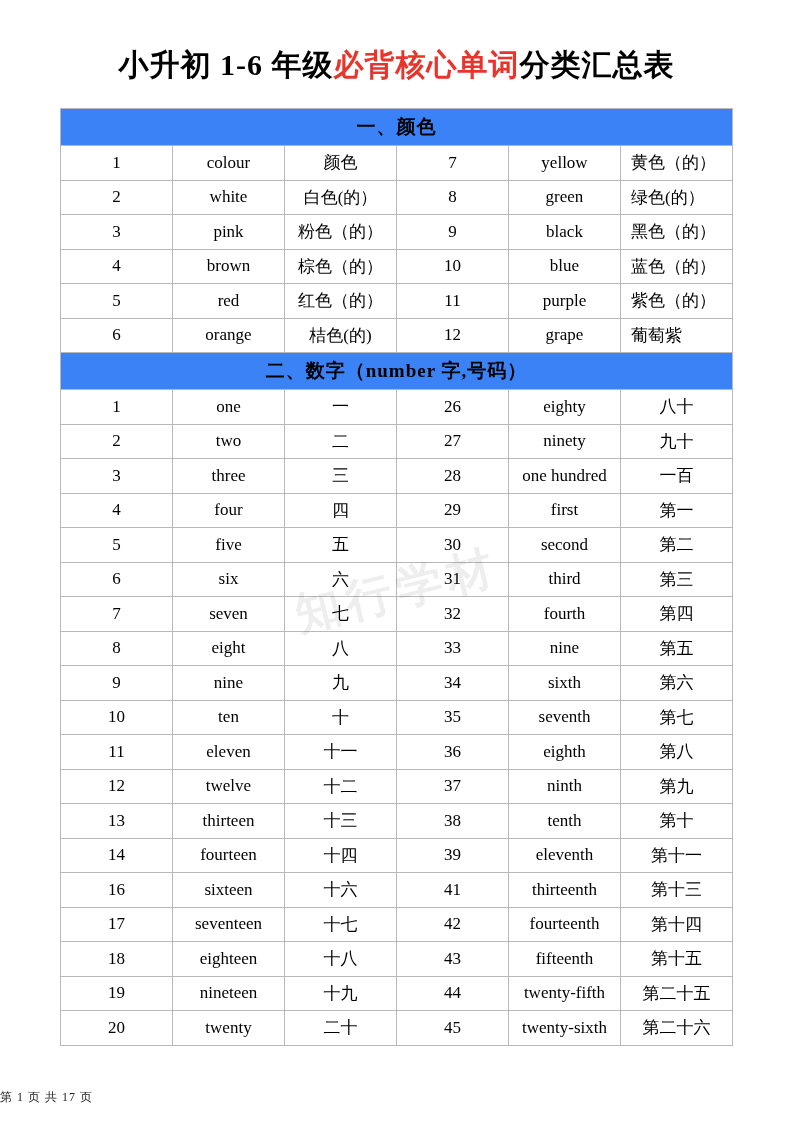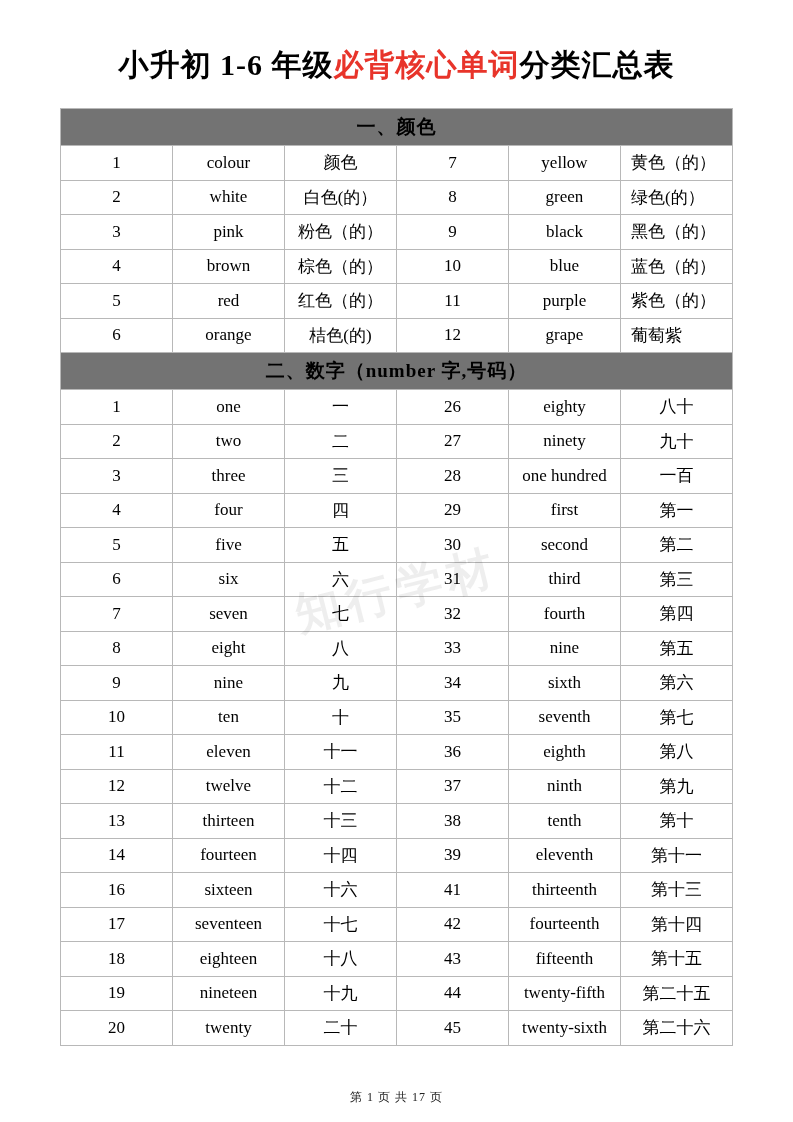--- a/index.html
+++ b/index.html
@@ -42,21 +42,21 @@
   }
   table.vocab td, table.vocab th {
     border: 1px solid #b8b8b8;
     height: 33.5px;
     font-size: 17px;
     font-weight: normal;
     padding: 0 2px;
     vertical-align: middle;
   }
   .sec-head {
-    background: #737373;
+    background: #3b82f6;
     text-align: center;
     font-size: 19px !important;
     font-weight: bold !important;
     letter-spacing: 1px;
     height: 36px !important;
   }
   .c-num {
     width: 52px;
     text-align: center;
     font-size: 16px;
@@ -74,21 +74,20 @@
   }
   .c-zh.left {
     text-align: left;
     padding-left: 10px;
   }
   .footer {
     position: absolute;
     left: 0;
     right: 0;
     bottom: 16px;
-    text-align: center;
     font-size: 12px;
     color: #222;
     letter-spacing: 1px;
   }
   .watermark {
     position: absolute;
     left: 50%;
     top: 560px;
     transform: translateX(-50%) rotate(-14deg);
     font-size: 46px;

